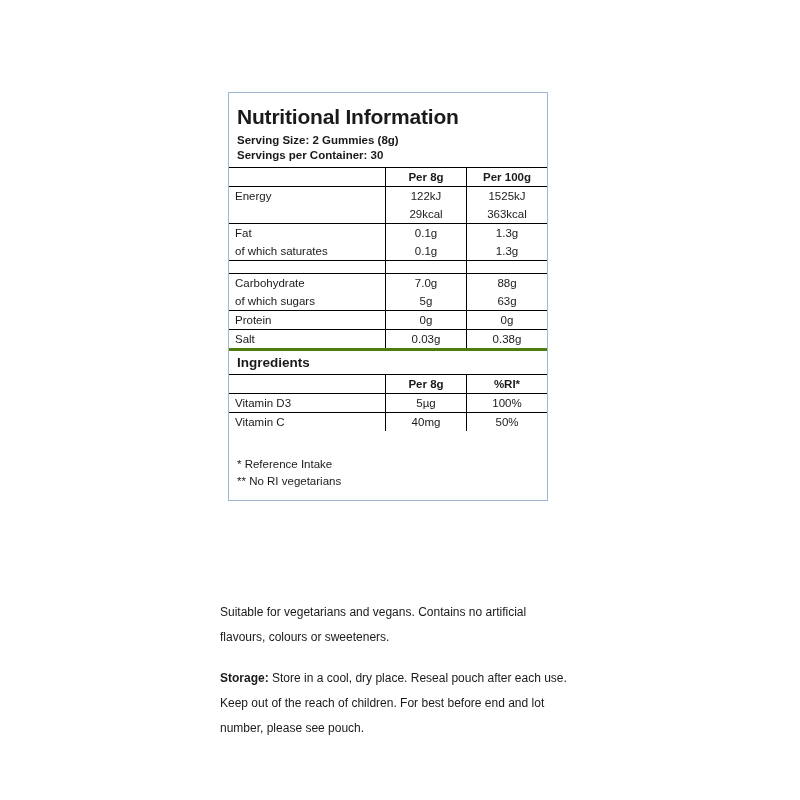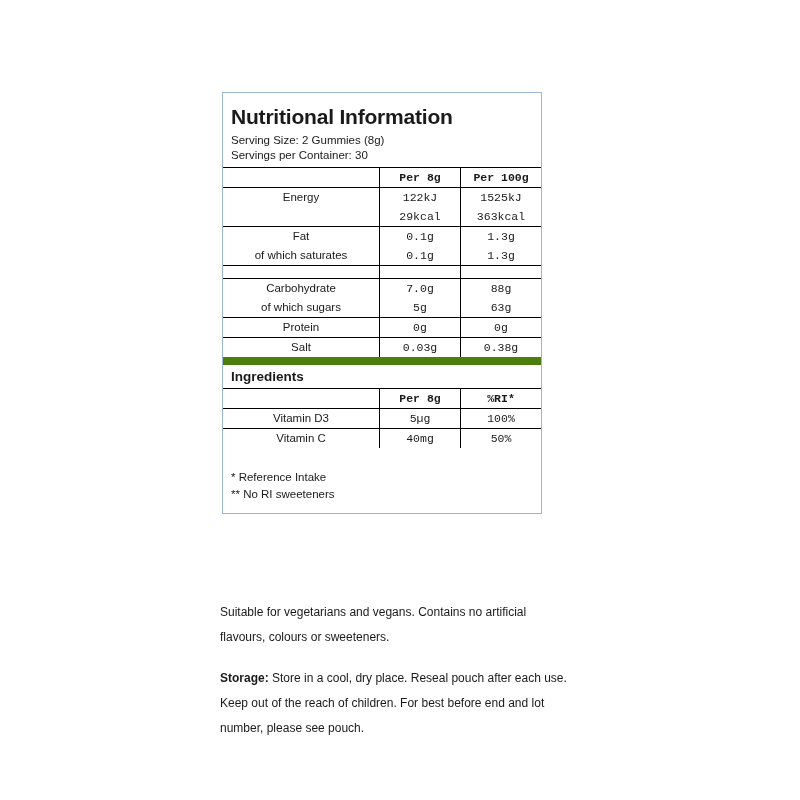--- a/index.html
+++ b/index.html
@@ -15,86 +15,86 @@
     position: relative;
     overflow: hidden;
   }
   .page {
     position: absolute;
     inset: 0;
     background: #ffffff;
   }
   .panel {
     position: absolute;
-    left: 222px;
+    left: 228px;
     top: 92px;
     width: 320px;
     border: 1px solid #9bb7d4;
     box-sizing: border-box;
     padding: 8px 0 0 0;
     background: #ffffff;
   }
   .panel-title {
     font-size: 21px;
     font-weight: bold;
     padding: 4px 8px 2px 8px;
     letter-spacing: -0.2px;
   }
   .serving-lines {
     padding: 2px 8px 4px 8px;
     font-size: 11.5px;
     line-height: 15px;
+    font-weight: bold;
   }
   table.nut {
     border-collapse: collapse;
     width: 100%;
     font-size: 11.5px;
   }
   table.nut td, table.nut th {
     border-top: 1px solid #000;
     border-left: 1px solid #000;
     padding: 3px 6px;
     vertical-align: top;
     font-weight: normal;
-    text-align: center;
+    text-align: left;
   }
   table.nut tr td:first-child, table.nut tr th:first-child {
     border-left: none;
   }
   table.nut tr.no-top td, table.nut tr.no-top th {
     border-top: none;
   }
   table.nut td.num, table.nut th.num {
     text-align: center;
     width: 68px;
-    font-family: Liberation Mono, monospace;
   }
   table.nut th.hdr {
     font-weight: bold;
     text-align: center;
   }
   .head-row td, .head-row th { border-top: 1px solid #000; }
   .sub {
     padding-left: 16px;
     margin-top: 40px;
   }
   .ing-title {
     font-size: 13.5px;
     font-weight: bold;
     padding: 4px 8px 4px 8px;
-    border-top: 8px solid #4d7c0f;
+    border-top: 3px solid #4d7c0f;
   }
   .multi {
     line-height: 15px;
   }
   .footnotes {
     font-size: 11.5px;
     line-height: 17px;
     padding: 18px 8px 10px 8px;
-    border-top: 3px solid #6d28d9;
+    border-top: 7px solid #6d28d9;
     border-top-color: transparent;
   }
   .notes {
     position: absolute;
     left: 220px;
     top: 600px;
     width: 350px;
     font-size: 12px;
     line-height: 25px;
   }
@@ -188,21 +188,21 @@
       <tr>
         <td>Vitamin C</td>
         <td class="num">40mg</td>
         <td class="num">50%</td>
       </tr>
     </tbody>
       </table>
 
     <div class="footnotes">
       <div>* Reference Intake</div>
-      <div>** No RI sweeteners</div>
+      <div>** No RI vegetarians</div>
     </div>
 
   </div>
 
   <div class="notes">
     <p>Suitable for vegetarians and vegans. Contains no artificial flavours, colours or sweeteners.</p>
     <p><b>Storage:</b><span> Store in a cool, dry place. Reseal pouch after each use. Keep out of the reach of children. For best before end and lot number, please see pouch.</span></p>
   </div>
 
 </div>

